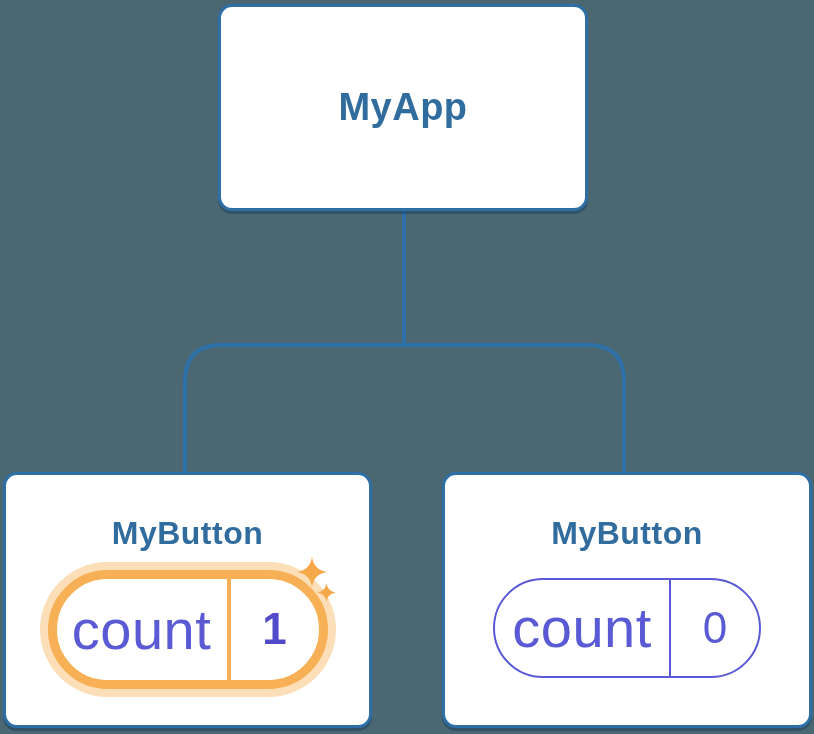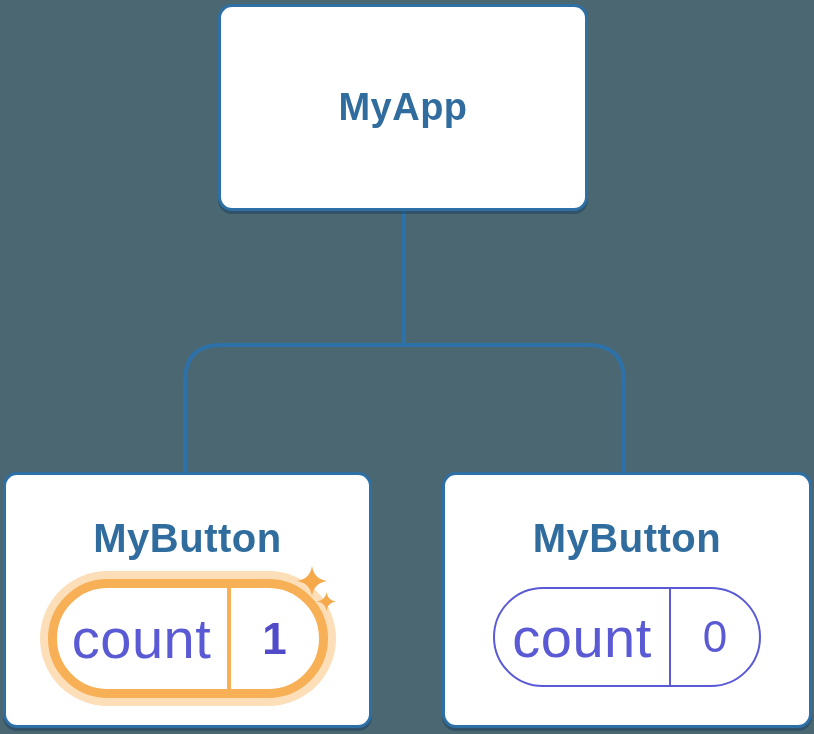--- a/index.html
+++ b/index.html
@@ -48,21 +48,21 @@
   .card-child-left{left:3px;top:472px;width:369px;height:256px;padding-top:40px;}
   .card-child-right{left:442px;top:472px;width:370px;height:256px;padding-top:40px;}
   .node-title{
     color:var(--title);
     font-size:38px;
     font-weight:600;
     letter-spacing:0.5px;
     line-height:1.15;
   }
   .card-child-left .node-title,
-  .card-child-right .node-title{font-size:40px;}
+  .card-child-right .node-title{font-size:32px;}
   
   .pill-highlight{
     position:relative;
     margin-top:18px;
     border:9px solid var(--orange);
     border-radius:999px;
     box-shadow:0 0 0 8px var(--orange-halo);
     background:#fff;
     display:flex;
     align-items:stretch;

